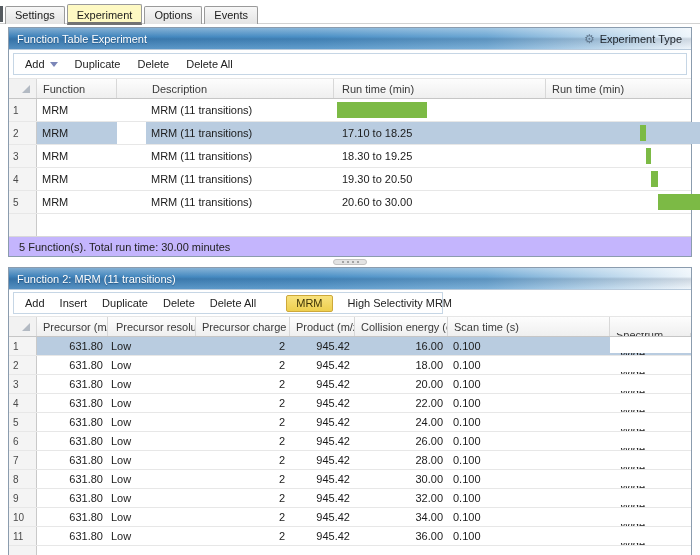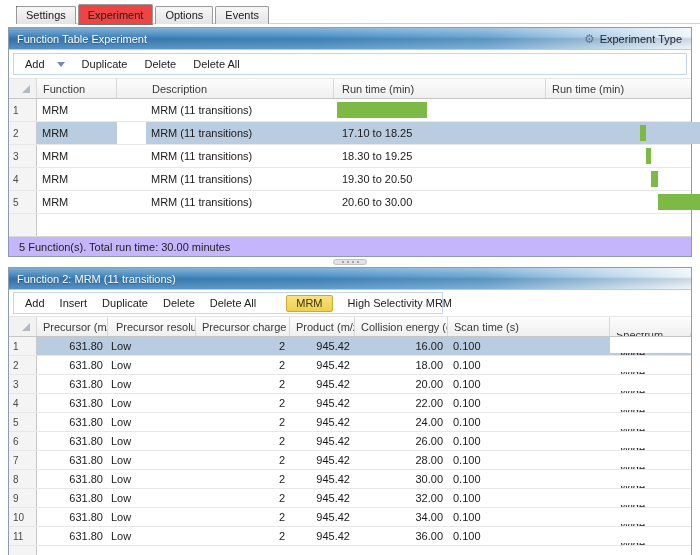--- a/index.html
+++ b/index.html
@@ -2,26 +2,26 @@
 <html><head>
 <meta charset="utf-8">
 <style>
   * { box-sizing: border-box; margin: 0; padding: 0; }
   html,body { width:700px; height:555px; }
   body {
     position:relative; background:#ffffff; overflow:hidden;
     font-family:"Liberation Sans", sans-serif; font-size:11px; color:#1b1b1b;
   }
   
-  .tabstrip { position:absolute; top:0; left:16px; right:0; height:24px; display:flex; align-items:flex-end; }
+  .tabstrip { position:absolute; top:0; left:0; right:0; height:24px; display:flex; align-items:flex-end; padding-left:5px; }
   .strip-line { position:absolute; left:0; right:0; bottom:0; height:1px; background:#d2d2d2; }
   .tab { position:relative; z-index:1; border:1px solid #9a9a9a; border-bottom:none; border-radius:2px 2px 0 0;
          padding:0 9px; line-height:17px; height:18px; margin-right:2px;
          background:linear-gradient(#f7f7f7,#e4e4e4); cursor:default; white-space:nowrap; }
-  .tab.active { z-index:3; height:21px; line-height:20px; background:#ef4444; margin-bottom:-1px; border-bottom:1px solid #737373;text-align:right; }
+  .tab.active { z-index:3; height:21px; line-height:20px; background:#fef9c3; margin-bottom:-1px; border-bottom:3px solid #737373;text-align:right; }
   .edge-frag { position:absolute; left:0; top:6px; width:3px; height:16px; background:#555a5f; }
 
   
   .panel { position:absolute; left:8px; width:684px; border:1px solid #8b9cae; background:#fff; display:flex; flex-direction:column; }
   .panel-1 { top:27px; height:230px; }
   .panel-2 { top:267px; height:328px; border-bottom:none; overflow:hidden; }
   .panel-header {
     flex:0 0 22px; height:22px; display:flex; align-items:center;
     background:
       linear-gradient(to bottom, rgba(255,255,255,.35), rgba(255,255,255,0) 42%, rgba(0,25,60,.14) 52%, rgba(255,255,255,.12)),
@@ -29,21 +29,21 @@
     border-bottom:1px solid #b9cadb;
   }
   .panel-title { color:#fff; padding-left:8px; font-size:11px; text-shadow:0 1px 1px rgba(0,40,80,.45); white-space:nowrap; }
   .header-right { margin-left:auto; display:flex; align-items:center; gap:5px; padding-right:9px; color:#20262d; cursor:default; }
   .gear { font-size:12px; color:#62788e; line-height:1; }
 
   
   .toolbar { flex:0 0 22px; height:22px; margin:3px 4px; border:1px solid #c6d6e5; background:#fff;
              display:flex; align-items:center; gap:17px; padding:0 11px; white-space:nowrap; }
   .toolbar-2 { margin:2px 4px; align-self:flex-start; width:430px; gap:15px; }
-  .tbtn { cursor:default; color:#222; display:flex; align-items:center; gap:12px; }
+  .tbtn { cursor:default; color:#222; display:flex; align-items:center; gap:5px; }
   .dd-arrow { width:0; height:0; border:4px solid transparent; border-top:5px solid #7b86b8; margin-top:4px; }
   .vsep { width:1px; height:15px; background:#d4dde8; }
   .mrm-btn { background:linear-gradient(#f8e27e,#eecf4e); border:1px solid #cda83a; border-radius:2px; padding:1px 9px 2px; color:#3d3305; }
 
   
   .grid-head { display:flex; flex:0 0 21px; height:21px; background:linear-gradient(#fdfdfd,#efefef);
                border-top:1px solid #e6e6e6; border-bottom:1px solid #c6c6c6; color:#3a3a3a; }
   .hcell { border-right:1px solid #d8d8d8; padding-left:6px; display:flex; align-items:center; overflow:hidden; white-space:nowrap; }
   .corner { width:28px; flex:0 0 28px; background:#f2f2f2; position:relative; }
   .corner .tri { position:absolute; right:6px; bottom:5px; width:0; height:0;

